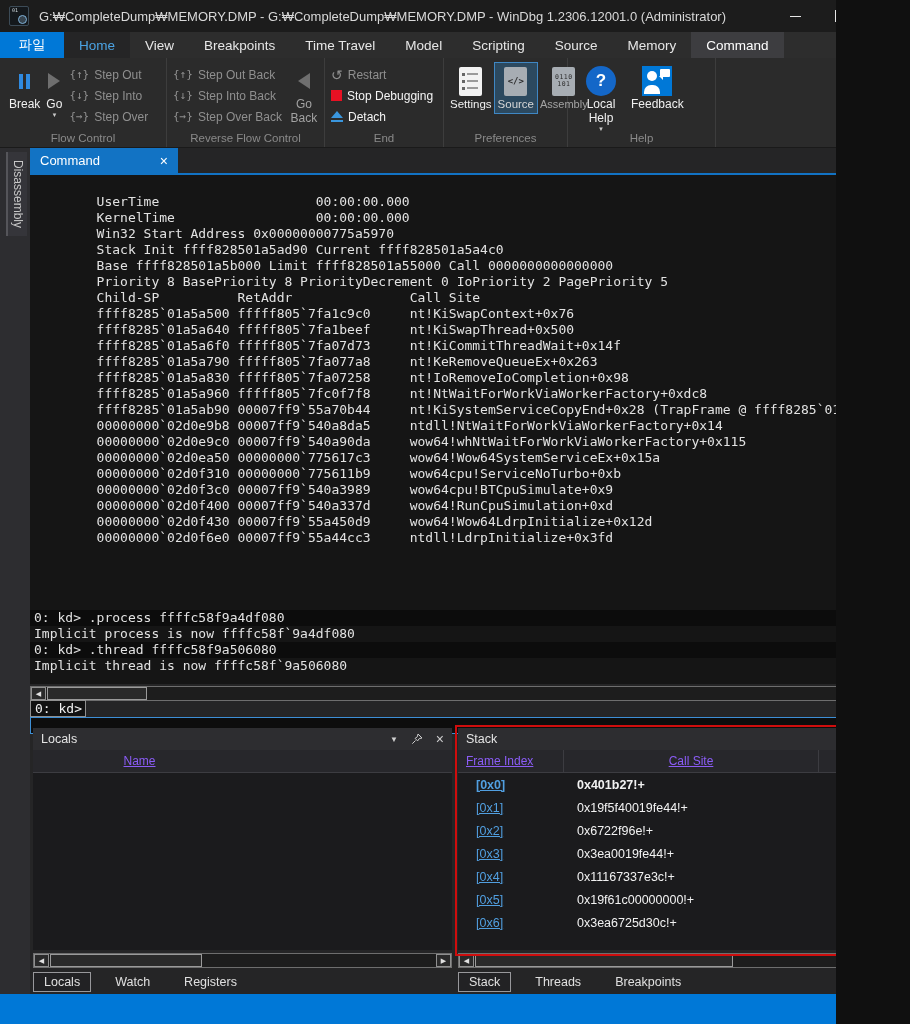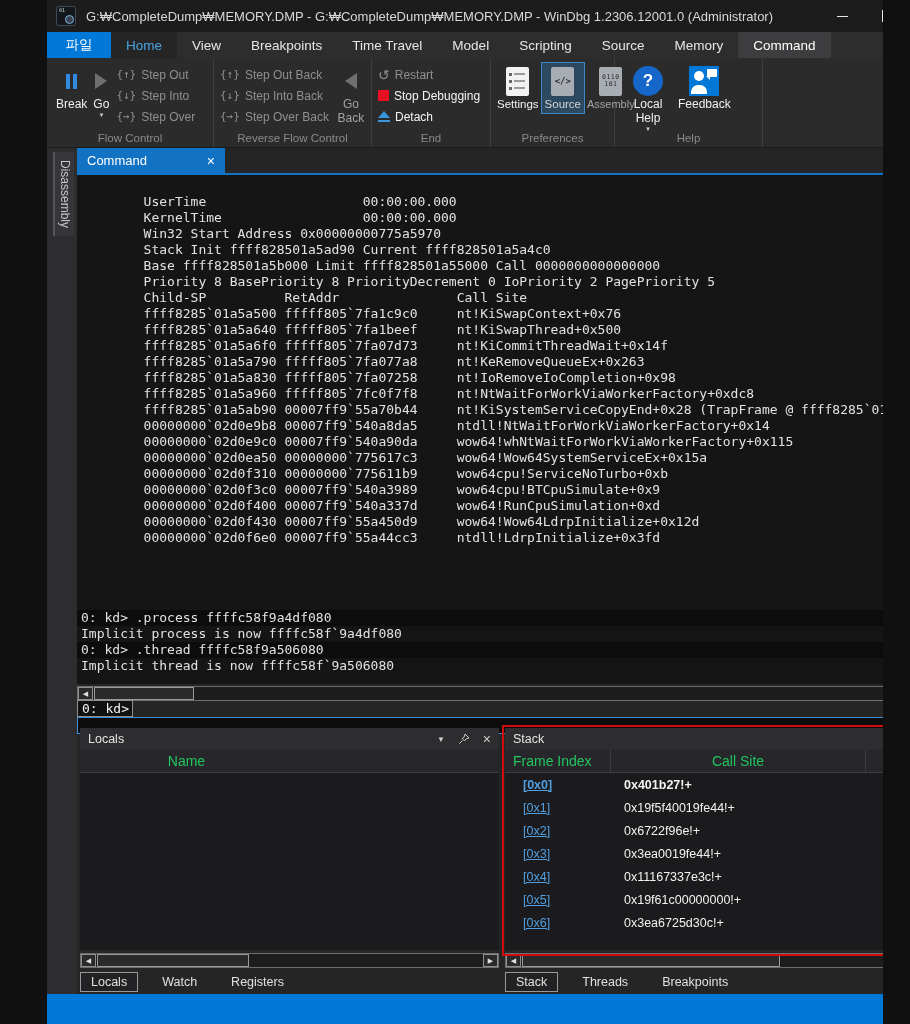--- a/index.html
+++ b/index.html
@@ -1,17 +1,17 @@
 <!DOCTYPE html>
 <html><head>
 <meta charset="utf-8">
 <style>
   html,body{margin:0;padding:0;background:#101010;}
   #root{position:relative;width:836px;height:1024px;overflow:hidden;background:#252526;
-        font-family:"Liberation Sans",sans-serif;color:#e8e8e8;margin-left:47px;-webkit-font-smoothing:antialiased;}
+        font-family:"Liberation Sans",sans-serif;color:#e8e8e8;-webkit-font-smoothing:antialiased;}
   .abs{position:absolute;}
 
   
   .titlebar{left:0;top:0;width:910px;height:32px;background:#1c1c1c;display:flex;align-items:center;border-bottom:1px solid #000;}
   .app-icon{width:18px;height:18px;margin:0 10px 0 9px;background:#14181c;border:1px solid #3c4b57;border-radius:2px;position:relative;}
   .app-icon .bits{position:absolute;left:2px;top:1px;font:5px "DejaVu Sans Mono",monospace;color:#cfd8dc;line-height:5px;}
   .app-icon .lens{position:absolute;right:1px;bottom:1px;width:7px;height:7px;border:1.5px solid #7fb2d9;border-radius:50%;background:rgba(160,200,230,.25);}
   .wtitle{font-size:13px;color:#d8d8d8;white-space:nowrap;}
   .wctrls{margin-left:auto;display:flex;height:32px;}
   .wbtn{width:46px;height:32px;display:flex;align-items:center;justify-content:center;color:#e6e6e6;font-size:14px;}
@@ -106,21 +106,21 @@
   
   .panel{background:#1b1b1d;display:flex;flex-direction:column;}
   .locals-panel{left:33px;top:728px;width:419px;height:222px;}
   .stack-panel{left:458px;top:728px;width:450px;height:222px;}
   .phead{height:22px;background:#2d2d30;display:flex;align-items:center;padding:0 8px;flex:none;}
   .ptitle{font-size:12.5px;color:#e4e4e4;}
   .picons{margin-left:auto;display:flex;align-items:center;gap:13px;}
   .picon{color:#cfcfcf;font-size:8px;display:flex;align-items:center;}
   .picon.x{font-size:14px;}
   .colhead{height:22px;background:#27272b;border-bottom:1px solid #3c3c41;display:flex;flex:none;}
-  .colcell{display:flex;align-items:center;justify-content:center;font-size:14px;color:#22c55e;box-sizing:border-box;}
+  .colcell{display:flex;align-items:center;justify-content:center;font-size:12px;color:#8b5cf6;box-sizing:border-box;text-decoration:underline;}
   .colcell + .colcell{border-left:1px solid #3c3c41;}
   .pbody{flex:1;overflow:hidden;}
   .loc-c1{width:213px;}
   .loc-c2{flex:1;}
   .stk-c1{width:105px;justify-content:flex-start;padding-left:8px;}
   .stk-c2{width:255px;}
   .stk-c3{flex:1;justify-content:flex-end;padding-right:2px;overflow:hidden;}
   .stk-row{display:flex;align-items:center;height:23px;font-size:12.5px;color:#f2f2f2;}
   .stk-row.bold{font-weight:bold;}
   .stk-frame{width:105px;box-sizing:border-box;padding-left:18px;color:#519fe0;text-decoration:underline;}

